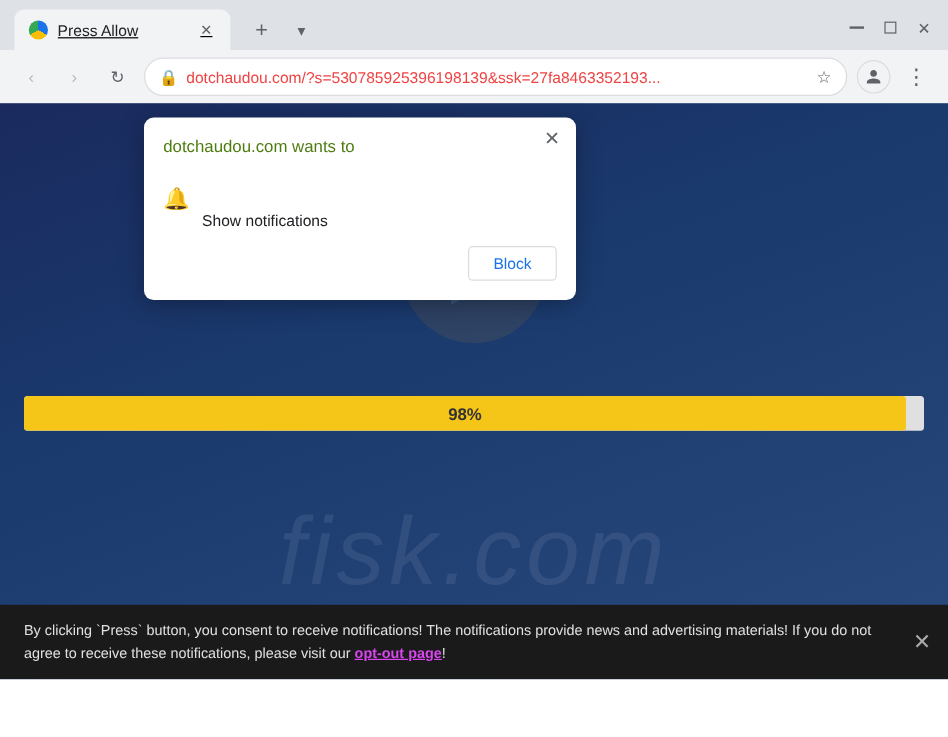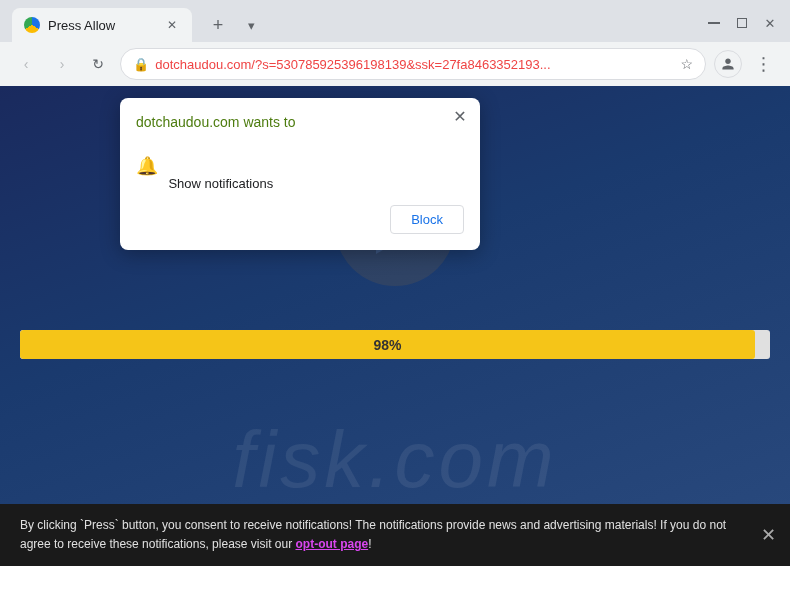--- a/index.html
+++ b/index.html
@@ -22,20 +22,21 @@
 
     .tab {
       display: flex;
       align-items: center;
       background: #f1f3f4;
       border-radius: 8px 8px 0 0;
       padding: 6px 12px;
       gap: 8px;
       min-width: 180px;
       height: 34px;
+      text-decoration: underline;
     }
 
     .tab-favicon {
       width: 16px;
       height: 16px;
       border-radius: 50%;
       background: conic-gradient(#1a73e8 0deg 120deg, #fbbc04 120deg 240deg, #34a853 240deg 360deg);
       flex-shrink: 0;
     }
 

